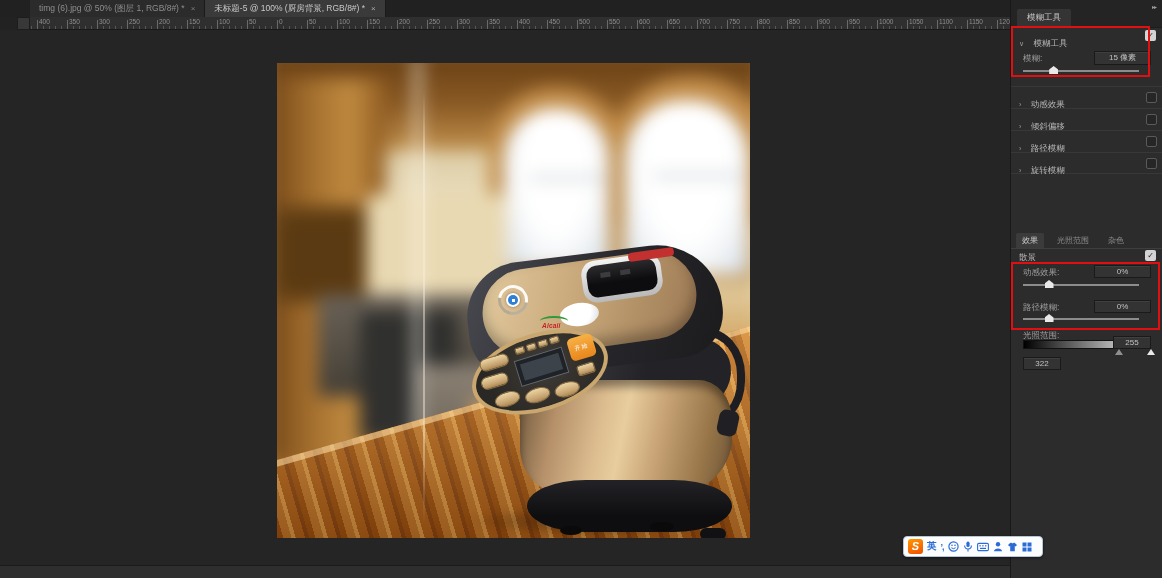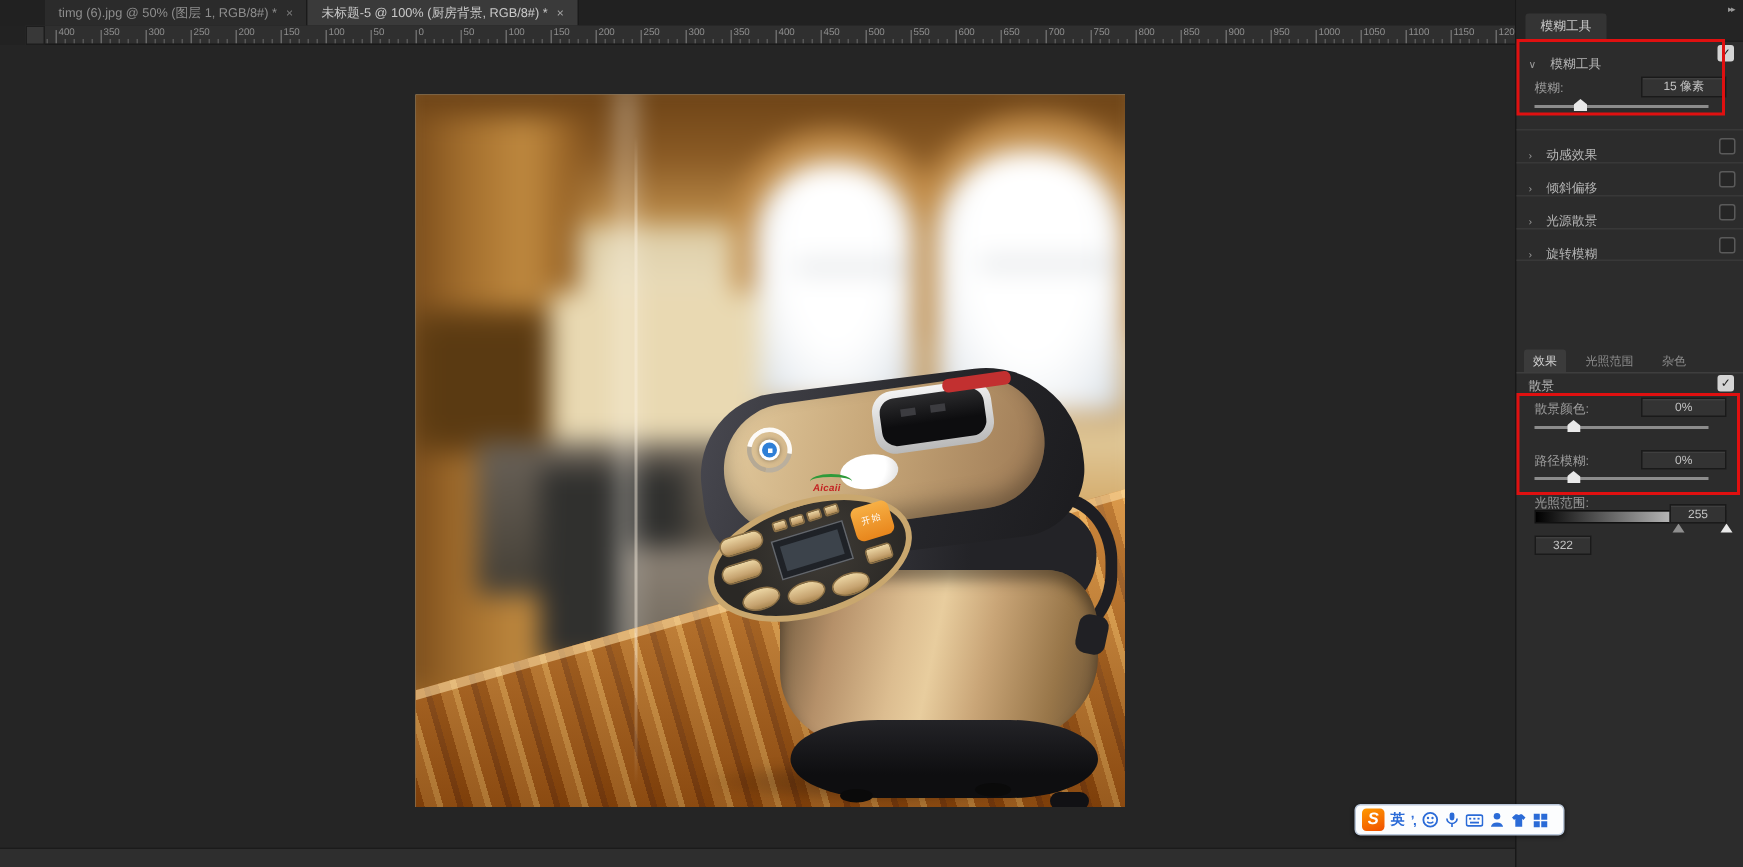--- a/index.html
+++ b/index.html
@@ -607,38 +607,38 @@
     <span class="prow-label">动感效果</span>
     <span class="cbx off" style="right:6px;top:5px;"></span>
   </div>
   <div class="listrow" style="top:108px;">
     <span class="chev">›</span>
     <span class="prow-label">倾斜偏移</span>
     <span class="cbx off" style="right:6px;top:5px;"></span>
   </div>
   <div class="listrow" style="top:130px;">
     <span class="chev">›</span>
-    <span class="prow-label">光源散景</span>
+    <span class="prow-label">路径模糊</span>
     <span class="cbx off" style="right:6px;top:5px;"></span>
   </div>
   <div class="listrow" style="top:152px;border-bottom:1px solid #383838;">
     <span class="chev">›</span>
     <span class="prow-label">旋转模糊</span>
     <span class="cbx off" style="right:6px;top:5px;"></span>
   </div>
 
   <div class="etabs">
     <span class="etab active">效果</span>
     <span class="etab">光照范围</span>
     <span class="etab">杂色</span>
   </div>
   <div class="prow-label" style="position:absolute;left:8px;top:252px;">散景</div>
   <div class="cbx on" style="right:6px;top:250px;">✓</div>
 
-  <div class="prow-label" style="position:absolute;left:12px;top:267px;color:#9c9c9c;">散景颜色:</div>
+  <div class="prow-label" style="position:absolute;left:12px;top:267px;color:#9c9c9c;">动感效果:</div>
   <div class="vbox" style="left:83px;top:265px;width:57px;height:13px;line-height:11px;">0%</div>
   <div class="sl-track" style="top:284px;"></div>
   <div class="sl-thumb" id="thumb-lb" style="top: 280px; left: 33.52px;"></div>
 
   <div class="prow-label" style="position:absolute;left:12px;top:302px;color:#9c9c9c;">路径模糊:</div>
   <div class="vbox" style="left:83px;top:300px;width:57px;height:13px;line-height:11px;">0%</div>
   <div class="sl-track" style="top:318px;"></div>
   <div class="sl-thumb" id="thumb-bc" style="top: 314px; left: 33.52px;"></div>
 
   <div class="prow-label" style="position:absolute;left:12px;top:330px;color:#9c9c9c;">光照范围:</div>

